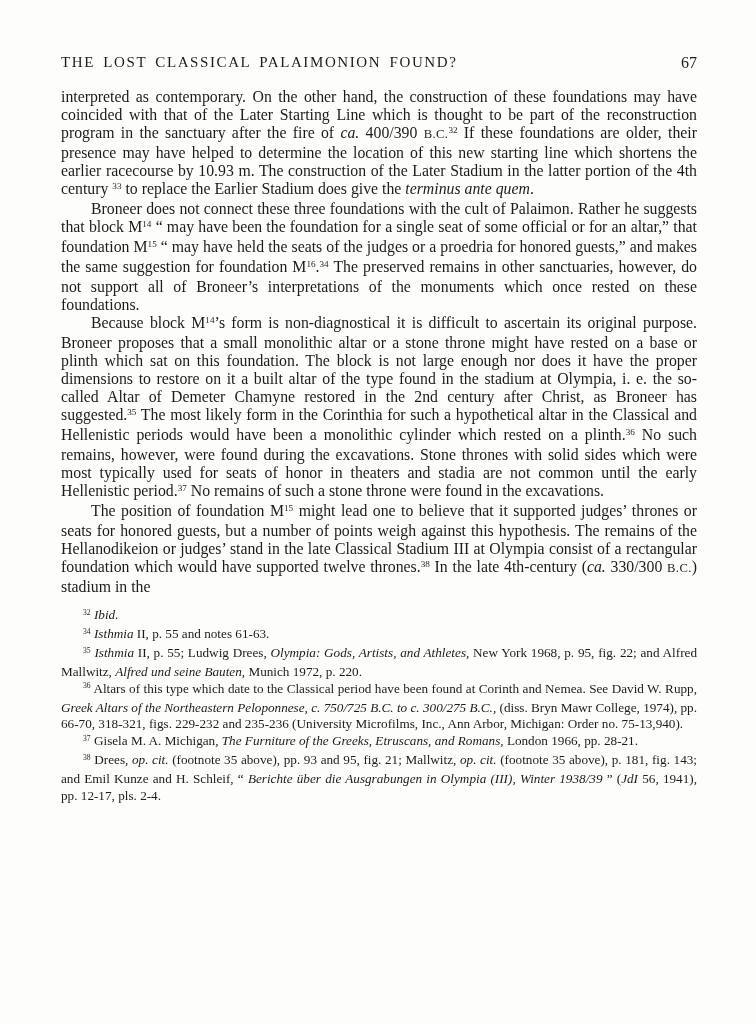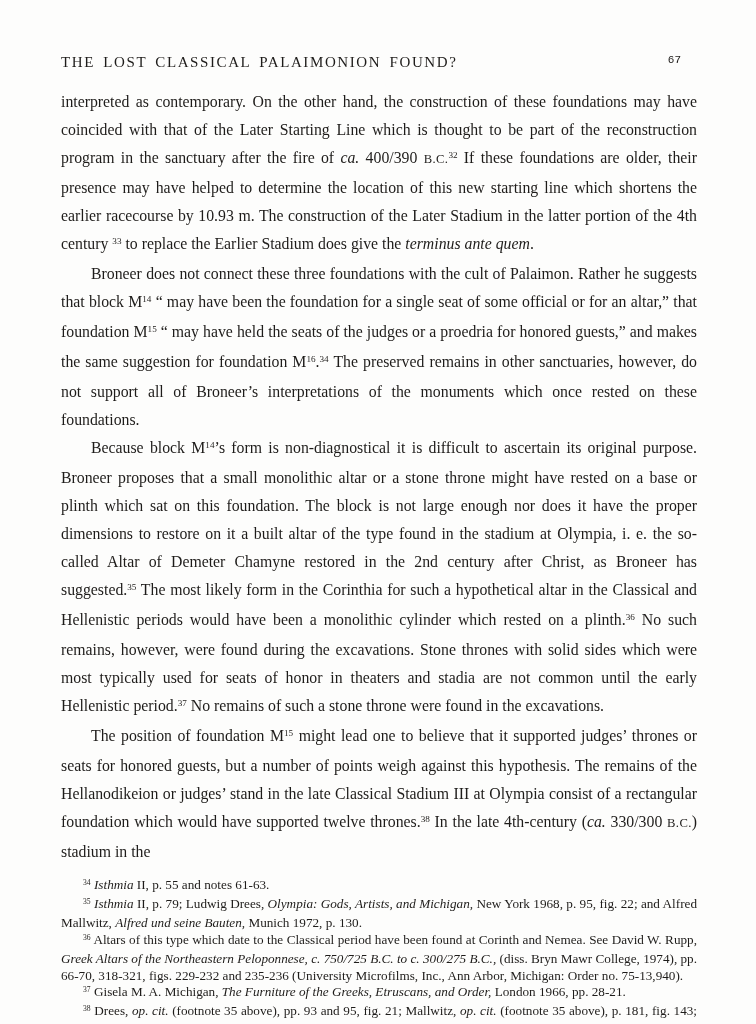--- a/index.html
+++ b/index.html
@@ -27,29 +27,28 @@
   }
   .running-title {
     text-align: left;
     font-size: 15px;
     letter-spacing: 1.6px;
     word-spacing: 3px;
     white-space: nowrap;
   }
   .page-number {
     position: absolute;
-    right: 16px;
+    right: 0;
     top: 0;
-    font-size: 11px;
-    font-family: Liberation Mono, monospace;
+    font-size: 16px;
   }
   
   .article-body {
     font-size: 15.8px;
-    line-height: 28px;
+    line-height: 18px;
     text-align: justify;
   }
   .article-body p {
     margin: 0;
     text-indent: 30px;
   }
   .article-body p.no-indent {
     text-indent: 0;
   }
   
@@ -84,20 +83,21 @@
   </header>
 
   <main class="article-body" id="article-body">
       <p class="no-indent"><span>interpreted as contemporary.  On the other hand, the construction of these foundations may have coincided with that of the Later Starting Line which is thought to be part of the reconstruction program in the sanctuary after the fire of </span><span class="run-i">ca.</span><span> 400/390 </span><span class="run-sc">B.C.</span><span class="run-sup">32</span><span> If these foundations are older, their presence may have helped to determine the location of this new starting line which shortens the earlier racecourse by 10.93 m.  The construction of the Later Stadium in the latter portion of the 4th century </span><span class="run-sup">33</span><span> to replace the Earlier Stadium does give the </span><span class="run-i">terminus ante quem</span><span>.</span></p>
       <p><span>Broneer does not connect these three foundations with the cult of Palaimon. Rather he suggests that block M</span><span class="run-sup">14</span><span> “ may have been the foundation for a single seat of some official or for an altar,” that foundation M</span><span class="run-sup">15</span><span> “ may have held the seats of the judges or a proedria for honored guests,” and makes the same suggestion for foundation M</span><span class="run-sup">16</span><span>.</span><span class="run-sup">34</span><span> The preserved remains in other sanctuaries, however, do not support all of Broneer’s interpretations of the monuments which once rested on these foundations.</span></p>
       <p><span>Because block M</span><span class="run-sup">14</span><span>’s form is non-diagnostical it is difficult to ascertain its original purpose.  Broneer proposes that a small monolithic altar or a stone throne might have rested on a base or plinth which sat on this foundation.  The block is not large enough nor does it have the proper dimensions to restore on it a built altar of the type found in the stadium at Olympia, i. e. the so-called Altar of Demeter Chamyne restored in the 2nd century after Christ, as Broneer has suggested.</span><span class="run-sup">35</span><span>  The most likely form in the Corinthia for such a hypothetical altar in the Classical and Hellenistic periods would have been a monolithic cylinder which rested on a plinth.</span><span class="run-sup">36</span><span>  No such remains, however, were found during the excavations.  Stone thrones with solid sides which were most typically used for seats of honor in theaters and stadia are not common until the early Hellenistic period.</span><span class="run-sup">37</span><span>  No remains of such a stone throne were found in the excavations.</span></p>
       <p><span>The position of foundation M</span><span class="run-sup">15</span><span> might lead one to believe that it supported judges’ thrones or seats for honored guests, but a number of points weigh against this hypothesis.  The remains of the Hellanodikeion or judges’ stand in the late Classical Stadium III at Olympia consist of a rectangular foundation which would have supported twelve thrones.</span><span class="run-sup">38</span><span>  In the late 4th-century (</span><span class="run-i">ca.</span><span> 330/300 </span><span class="run-sc">B.C.</span><span>) stadium in the</span></p>
     </main>
 
   <section class="footnotes" id="footnotes">
+      <p><span class="run-sup">32</span><span> </span><span class="run-i">Ibid.</span></p>
       <p><span class="run-sup">34</span><span> </span><span class="run-i">Isthmia</span><span> II, p. 55 and notes 61-63.</span></p>
-      <p><span class="run-sup">35</span><span> </span><span class="run-i">Isthmia</span><span> II, p. 79; Ludwig Drees, </span><span class="run-i">Olympia:  Gods, Artists, and Michigan,</span><span> New York 1968, p. 95, fig. 22; and Alfred Mallwitz, </span><span class="run-i">Alfred und seine Bauten,</span><span> Munich 1972, p. 130.</span></p>
+      <p><span class="run-sup">35</span><span> </span><span class="run-i">Isthmia</span><span> II, p. 55; Ludwig Drees, </span><span class="run-i">Olympia:  Gods, Artists, and Athletes,</span><span> New York 1968, p. 95, fig. 22; and Alfred Mallwitz, </span><span class="run-i">Alfred und seine Bauten,</span><span> Munich 1972, p. 220.</span></p>
       <p><span class="run-sup">36</span><span> Altars of this type which date to the Classical period have been found at Corinth and Nemea. See David W. Rupp, </span><span class="run-i">Greek Altars of the Northeastern Peloponnese, c. 750/725 B.C. to c. 300/275 B.C.,</span><span> (diss. Bryn Mawr College, 1974), pp. 66-70, 318-321, figs. 229-232 and 235-236 (University Microfilms, Inc., Ann Arbor, Michigan:  Order no. 75-13,940).</span></p>
-      <p><span class="run-sup">37</span><span> Gisela M. A. Michigan, </span><span class="run-i">The Furniture of the Greeks, Etruscans, and Order,</span><span> London 1966, pp. 28-21.</span></p>
+      <p><span class="run-sup">37</span><span> Gisela M. A. Michigan, </span><span class="run-i">The Furniture of the Greeks, Etruscans, and Romans,</span><span> London 1966, pp. 28-21.</span></p>
       <p><span class="run-sup">38</span><span> Drees, </span><span class="run-i">op. cit.</span><span> (footnote 35 above), pp. 93 and 95, fig. 21; Mallwitz, </span><span class="run-i">op. cit.</span><span> (footnote 35 above), p. 181, fig. 143; and Emil Kunze and H. Schleif, “ </span><span class="run-i">Berichte über die Ausgrabungen in Olympia (III), Winter 1938/39</span><span> ” (</span><span class="run-i">JdI</span><span> 56, 1941), pp. 12-17, pls. 2-4.</span></p>
     </section>
 
 </div>
 
 </body></html>

